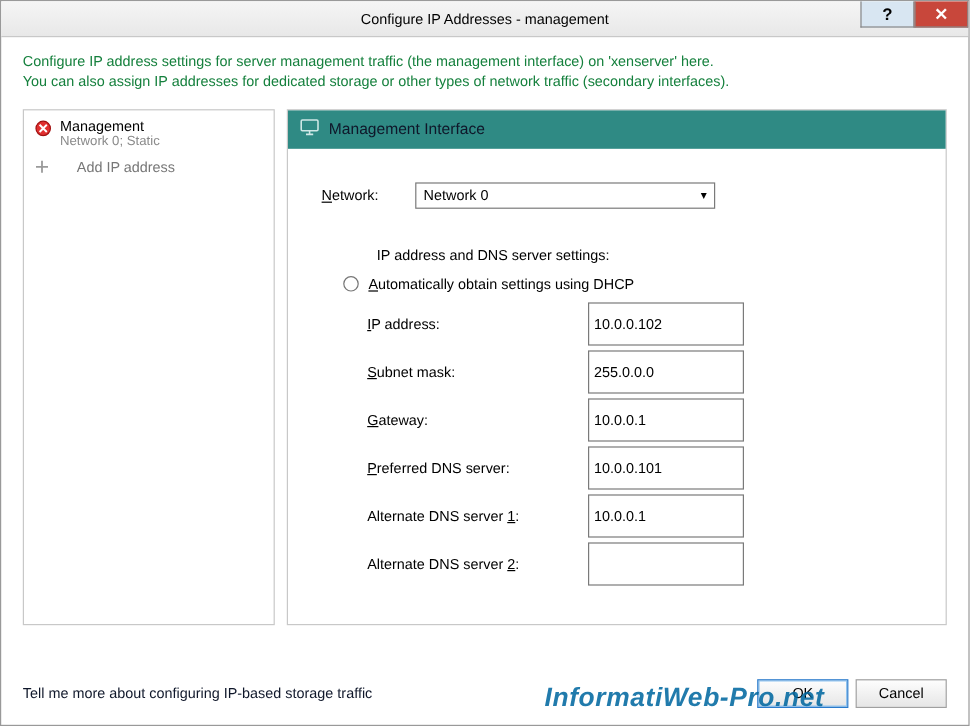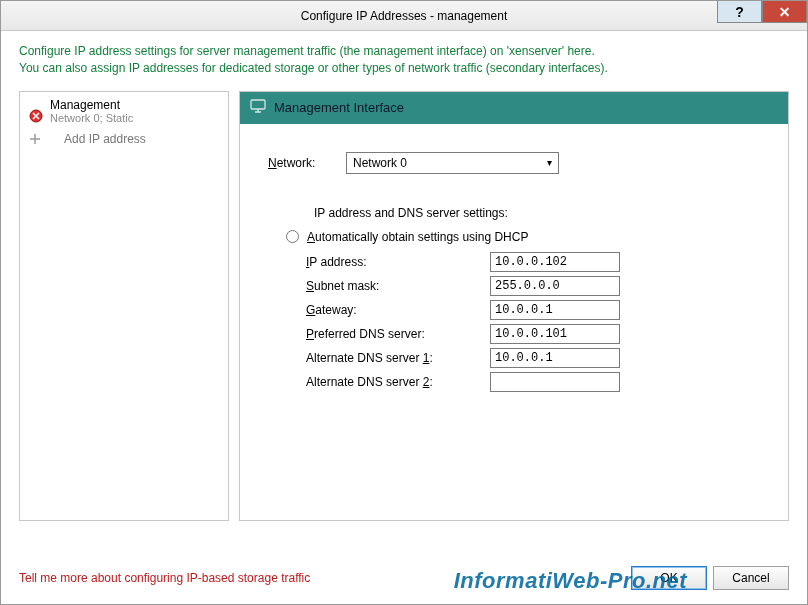--- a/index.html
+++ b/index.html
@@ -71,21 +71,21 @@
   .sidebar {
     width: 210px;
     height: 430px;
     border: 1px solid #c8c8c8;
     background: #fff;
     padding: 4px 0;
   }
   .side-item {
     padding: 2px 8px 2px 8px;
     display: flex;
-    align-items: flex-end;
+    align-items: flex-start;
     gap: 6px;
   }
   .side-item .icon {
     width: 16px; height: 16px;
     flex-shrink: 0;
     display: flex; align-items: center; justify-content: center;
     margin-top: 1px;
   }
   .side-item .lbls { display: flex; flex-direction: column; }
   .side-item .main-lbl { color: #000; font-size: 12px; }
@@ -127,21 +127,21 @@
     display: flex;
     align-items: center;
     gap: 14px;
     margin-bottom: 6px;
   }
   .net-label {
     min-width: 64px;
     font-size: 12px;
   }
   .net-select {
-    width: 213px;
+    width: 250px;
     height: 22px;
     border: 1px solid #7a7a7a;
     background: #fff;
     padding: 0 6px;
     display: flex;
     align-items: center;
     justify-content: space-between;
     font-size: 12px;
   }
   .net-select .chev { font-size: 10px; }
@@ -172,37 +172,37 @@
     align-items: center;
     margin-bottom: 4px;
     gap: 24px;
   }
   .field-row .flabel {
     width: 160px;
     font-size: 12px;
   }
   .field-row input[type="text"] {
     width: 130px;
-    height: 20px;
+    height: 36px;
     border: 1px solid #7a7a7a;
     padding: 0 4px;
     font-size: 12px;
-    font-family: Liberation Mono, monospace;
+    font-family: Liberation Sans, sans-serif;
   }
   .footer {
     position: absolute;
     bottom: 14px;
     left: 18px;
     right: 18px;
     display: flex;
     align-items: center;
     justify-content: space-between;
   }
   .footer .link {
-    color: #b91c1c;
+    color: #0f172a;
     font-size: 12px;
     text-decoration: none;
     cursor: pointer;
   }
   .footer .btns {
     display: flex;
     gap: 6px;
   }
   .footer .btns button {
     width: 76px;

